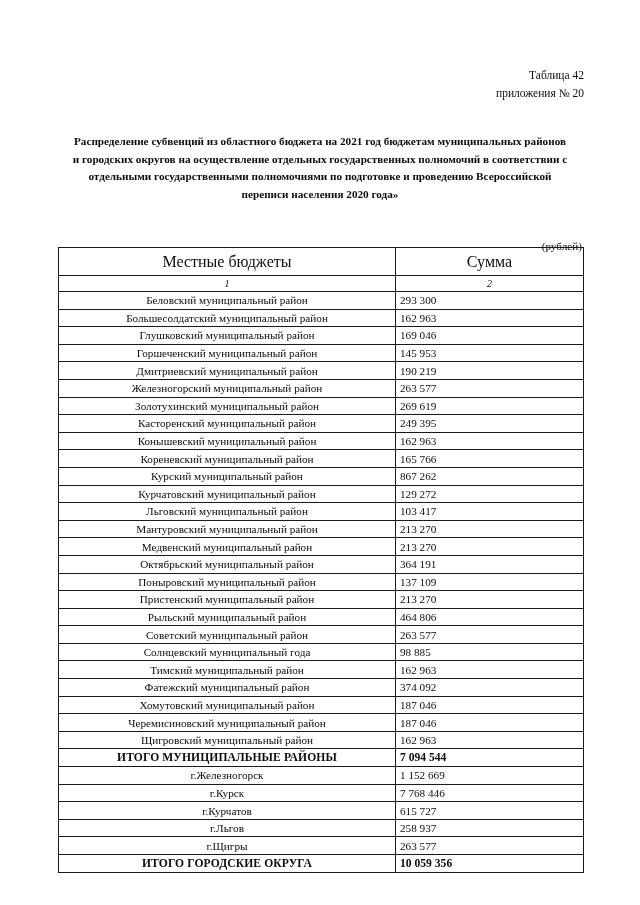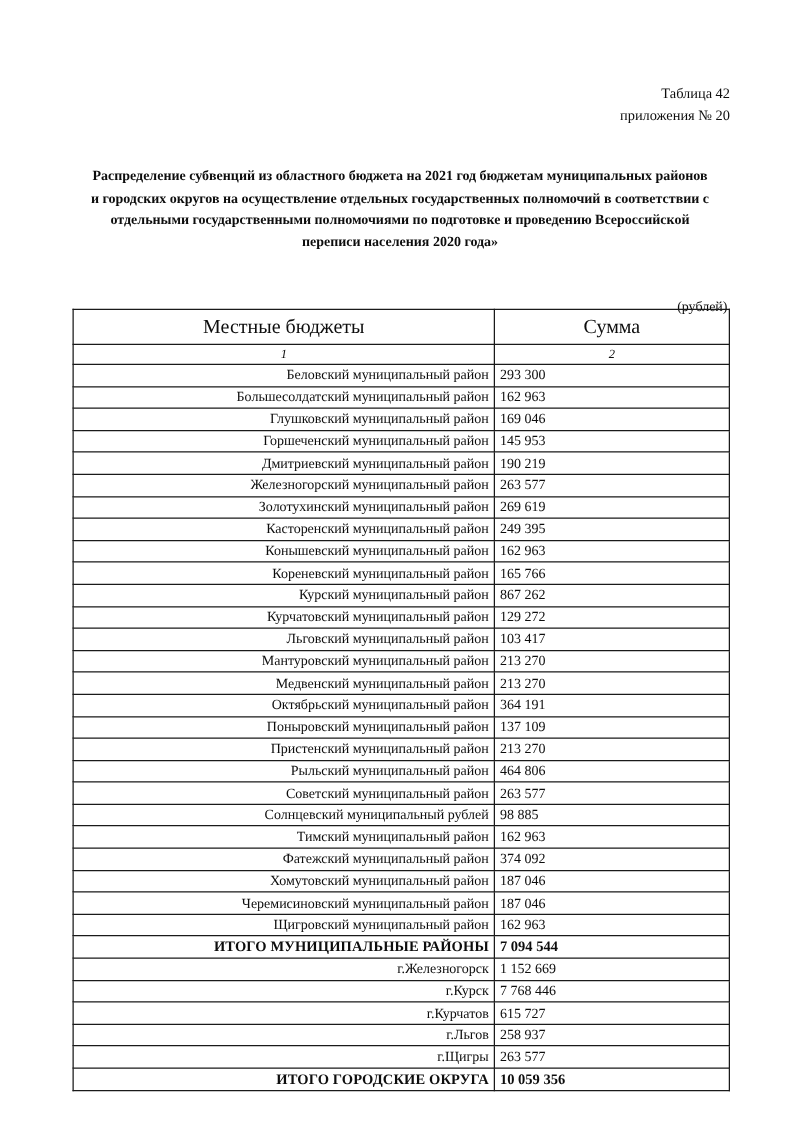--- a/index.html
+++ b/index.html
@@ -81,21 +81,21 @@
   }
   .budget-table td.num-label {
     height: 15px;
     text-align: center;
     font-style: italic;
     font-size: 10px;
     padding: 0;
   }
   .budget-table td.cell-name {
     height: 16.6px;
-    text-align: right;
+    text-align: center;
     white-space: nowrap;
     overflow: hidden;
   }
   .budget-table td.cell-sum {
     height: 16.6px;
     padding-right: 5px;
     white-space: nowrap;
   }
   .budget-table tr.total-row td {
     font-weight: bold;
@@ -214,21 +214,21 @@
         </tr>
         <tr>
           <td class="cell-name">Рыльский муниципальный район</td>
           <td class="cell-sum">464 806</td>
         </tr>
         <tr>
           <td class="cell-name">Советский муниципальный район</td>
           <td class="cell-sum">263 577</td>
         </tr>
         <tr>
-          <td class="cell-name">Солнцевский муниципальный рублей</td>
+          <td class="cell-name">Солнцевский муниципальный года</td>
           <td class="cell-sum">98 885</td>
         </tr>
         <tr>
           <td class="cell-name">Тимский муниципальный район</td>
           <td class="cell-sum">162 963</td>
         </tr>
         <tr>
           <td class="cell-name">Фатежский муниципальный район</td>
           <td class="cell-sum">374 092</td>
         </tr>

